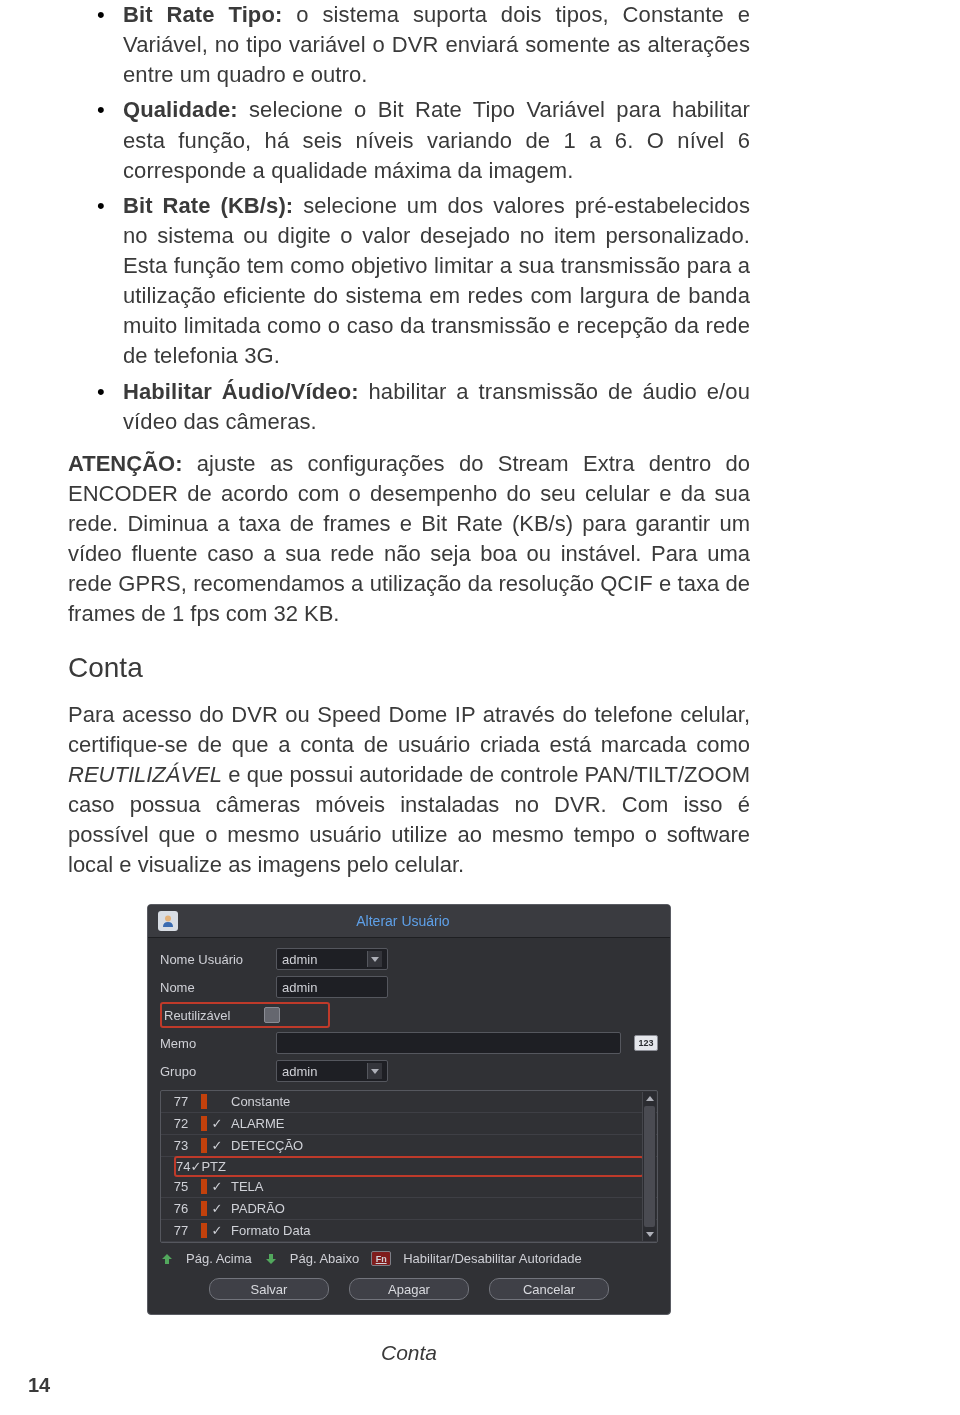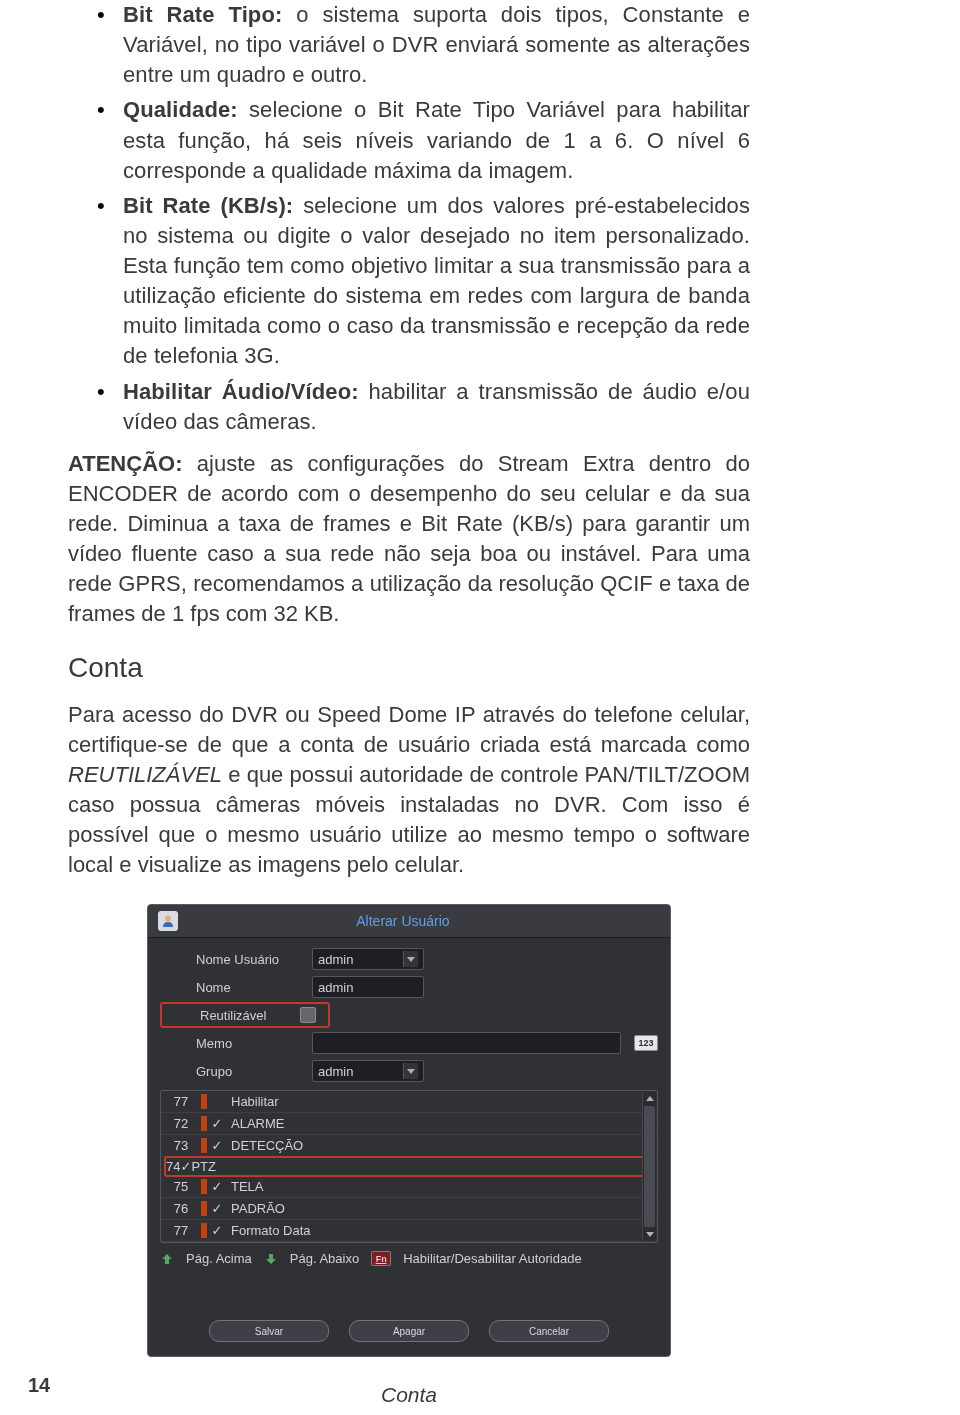--- a/index.html
+++ b/index.html
@@ -93,21 +93,20 @@
     display: flex;
     align-items: center;
     height: 26px;
     margin-bottom: 2px;
   }
   .form-row .lbl {
     width: 116px;
     color: #cfd0d6;
     font-size: 13px;
     white-space: nowrap;
-    margin-left: 36px;
   }
   .input-box, .combo-box {
     background: #1e1f24;
     border: 1px solid #55575e;
     border-radius: 2px;
     height: 18px;
     color: #cfd0d6;
     font-size: 13px;
     padding: 1px 5px;
     box-sizing: content-box;
@@ -187,21 +186,21 @@
   }
   .plrow .ptxt {
     flex: 1;
     padding-left: 4px;
     color: #d0d2d8;
   }
   .perm-list .plrow.header .ptxt { color: #cfd0d6; }
   .perm-list .hl-row {
     border: 2px solid #bf3a2a;
     border-radius: 3px;
-    margin: -1px 3px;
+    margin: -1px 13px;
     display: flex;
     align-items: center;
     height: 21px;
     box-sizing: border-box;
   }
   .scrollbar {
     position: absolute;
     right: 1px; top: 1px; bottom: 1px;
     width: 13px;
     background: #2b2c31;
@@ -252,24 +251,23 @@
     margin-top: 12px;
     padding-bottom: 4px;
   }
   .dlg-btn {
     min-width: 90px;
     height: 20px;
     background: #3f4047;
     border: 1px solid #72747c;
     border-radius: 10px;
     color: #d9dadf;
-    font-size: 10px;
+    font-size: 13px;
     display: flex; align-items: center; justify-content: center;
     padding: 0 14px;
-    margin-top: 42px;
   }
   .caption {
     text-align: center;
     font-style: italic;
     font-size: 21px;
     color: #3a3a3a;
     margin-top: 26px;
   }
   .page-num {
     position: absolute;
@@ -367,21 +365,21 @@
           <div class="combo-box narrow">
             <span class="combo-val">admin</span>
             <span class="combo-arrow"></span>
           </div>
         </div>
 
         <div class="perm-list">
           <div class="plrow header">
             <span class="idx">77</span>
             <span class="chk"></span>
-            <span class="ptxt">Habilitar</span>
+            <span class="ptxt">Constante</span>
           </div>
           <div class="plrow">
             <span class="idx">72</span>
             <span class="chk">✓</span>
             <span class="ptxt">ALARME</span>
           </div>
           <div class="plrow">
             <span class="idx">73</span>
             <span class="chk">✓</span>
             <span class="ptxt">DETECÇÃO</span>

